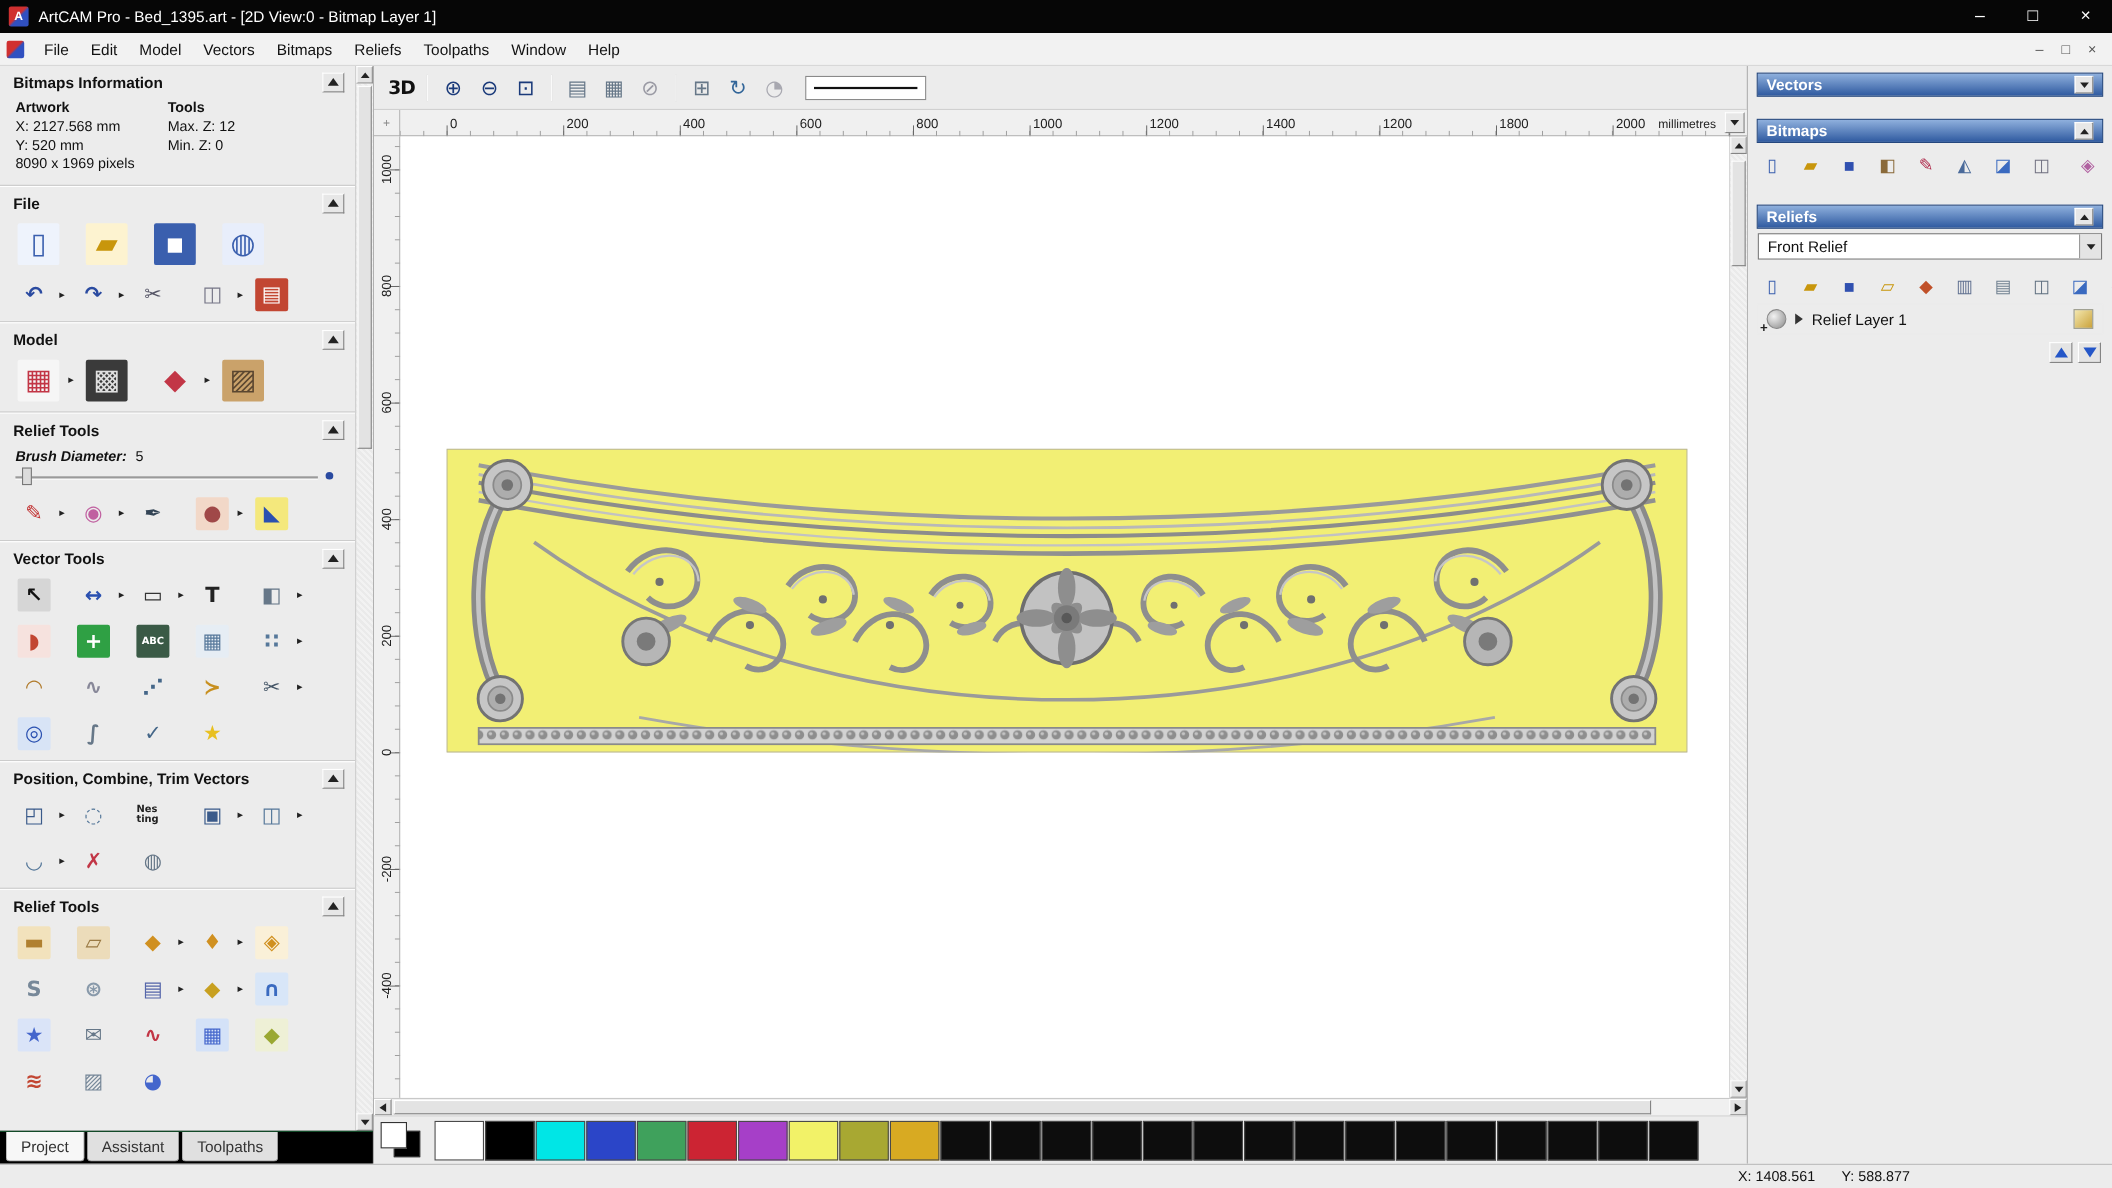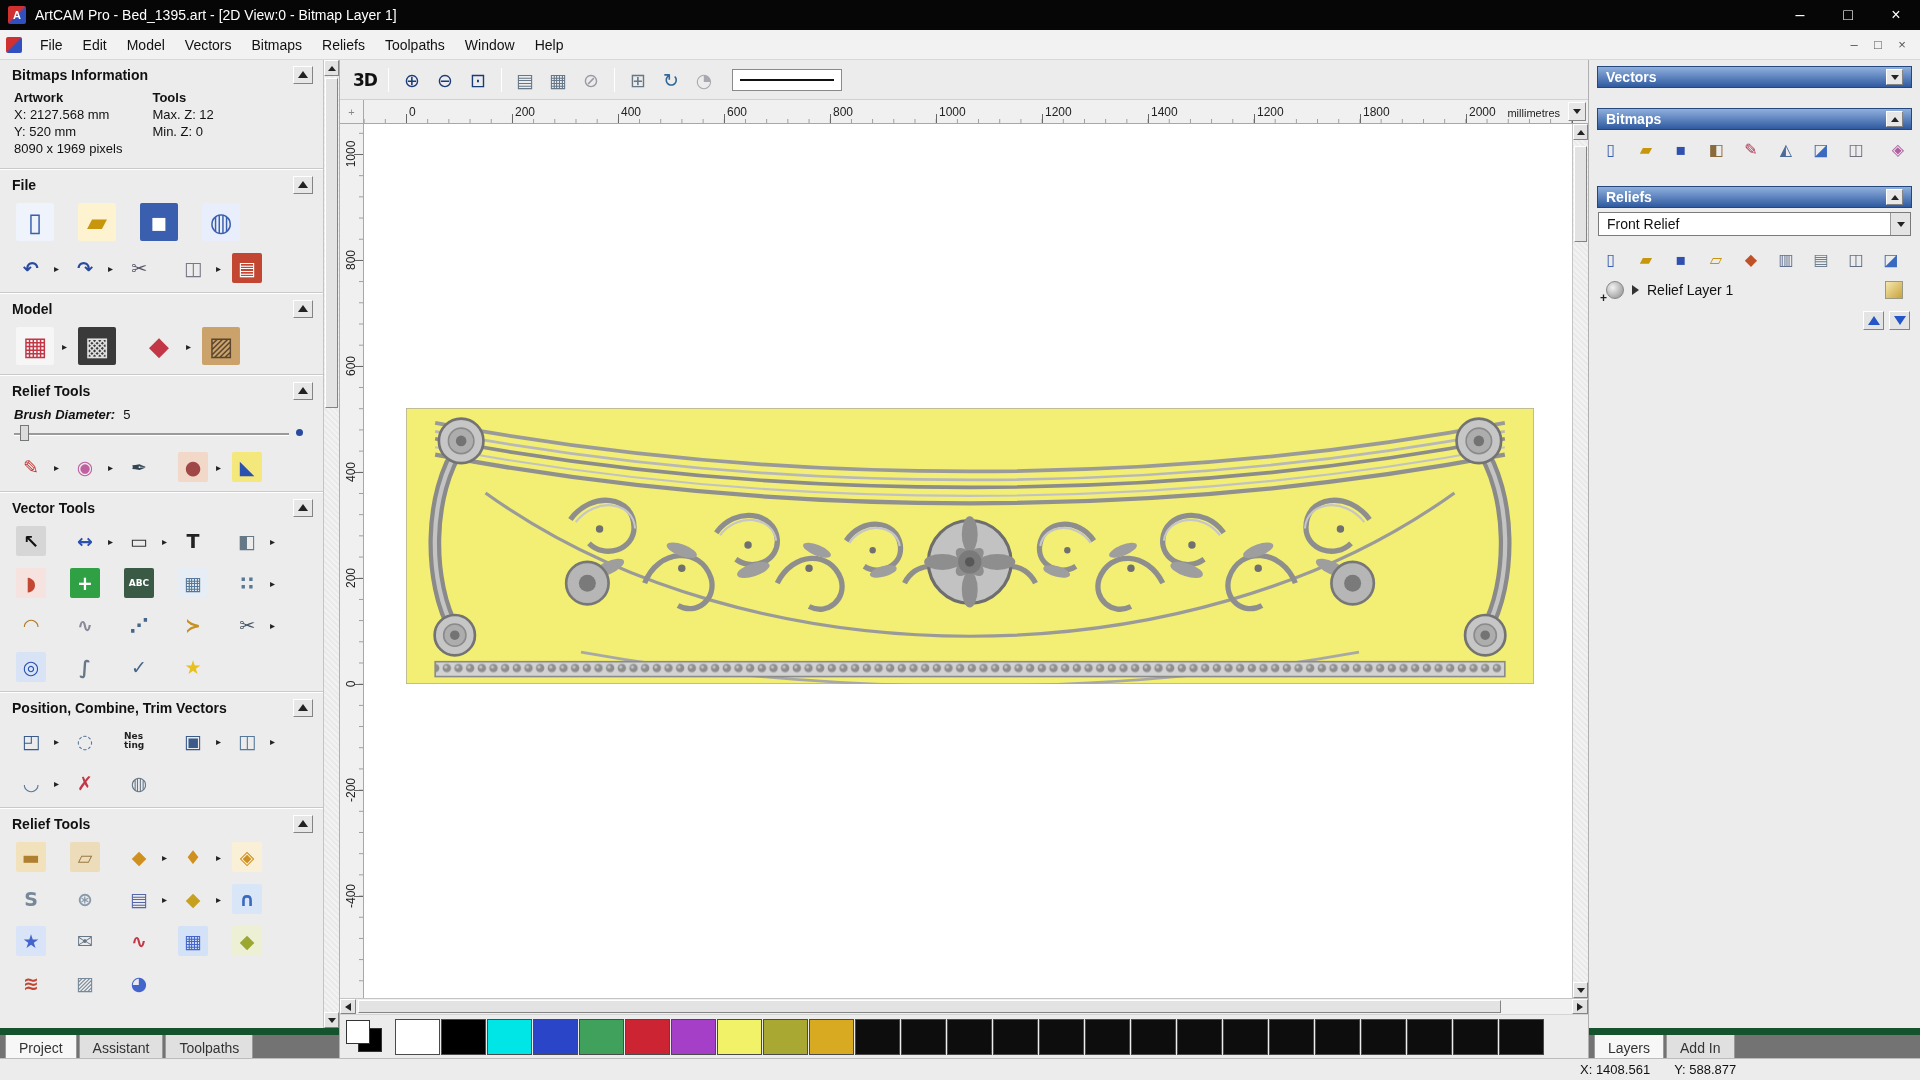--- a/index.html
+++ b/index.html
@@ -36,21 +36,21 @@
 .ic .fly{position:absolute;right:-13px;top:50%;transform:translateY(-50%);font-size:10px;color:#222;font-style:normal}
 .fly:empty{display:none}
 .ic.lg{width:38px;height:38px}
 .ic.lg .g{font-size:26px}
 .brush-row{display:flex;gap:8px;font-size:13px;padding:4px 2px 2px}
 .brush-label{font-weight:bold;font-style:italic}
 .slider{position:relative;height:18px;margin:0 8px 4px 2px}
 .slider .track{position:absolute;left:0;right:16px;top:9px;height:2px;background:#9a9a9a;box-shadow:0 1px 0 #fff}
 .slider .thumb{position:absolute;left:6px;top:1px;width:9px;height:16px;background:#dcdcdc;border:1px solid #777}
 .slider .dot{position:absolute;right:2px;top:5px;width:7px;height:7px;border-radius:50%;background:#2a4aa0}
-.lp-tabs,.rp-tabs{height:30px;display:flex;align-items:flex-start;background:#737373;border-top:7px solid #14532d;padding:0 5px}
+.lp-tabs,.rp-tabs{height:30px;display:flex;align-items:flex-start;background:#000000;border-top:1px solid #14532d;padding:0 5px}
 .tab{padding:5px 13px;font-size:14px;background:#e0e0e0;border:1px solid #9a9a9a;border-top:none;border-radius:0 0 4px 4px;margin-right:2px;color:#333}
 .tab.active{background:#f7f7f7}
 
 .sbv{width:16px;background:#f0f0f0;border-left:1px solid #c4c4c4;display:flex;flex-direction:column}
 .sb-btn{height:16px;background:#e3e3e3;border:1px solid;border-color:#fff #848484 #848484 #fff;display:flex;align-items:center;justify-content:center}
 .sb-track{flex:1;position:relative;background:repeating-linear-gradient(45deg,#f2f2f2 0 2px,#eaeaea 2px 4px)}
 .sb-thumb{position:absolute;left:1px;right:1px;background:#e3e3e3;border:1px solid;border-color:#fff #848484 #848484 #fff}
 
 .center{flex:1;min-width:0;display:flex;flex-direction:column;background:#ececec}
 .toolbar{height:40px;display:flex;align-items:center;gap:3px;padding:0 10px;border-bottom:1px solid #d0d0d0}
@@ -844,24 +844,20 @@
       </div>
       <div class="updown-row">
         <span class="ud-btn">
             <i class="tri t-bup"></i>
           </span>
         <span class="ud-btn">
             <i class="tri t-bdown"></i>
           </span>
       </div>
     </div>
-    <div class="rp-tabs">
-      <span class="tab active">Layers</span>
-      <span class="tab">Add In</span>
-    </div>
   </div>
 </div>
 
 <div class="statusbar">
   <div class="coords">
     <span>X: 1408.561</span>
     <span>Y: 588.877</span>
   </div>
 </div>
 

